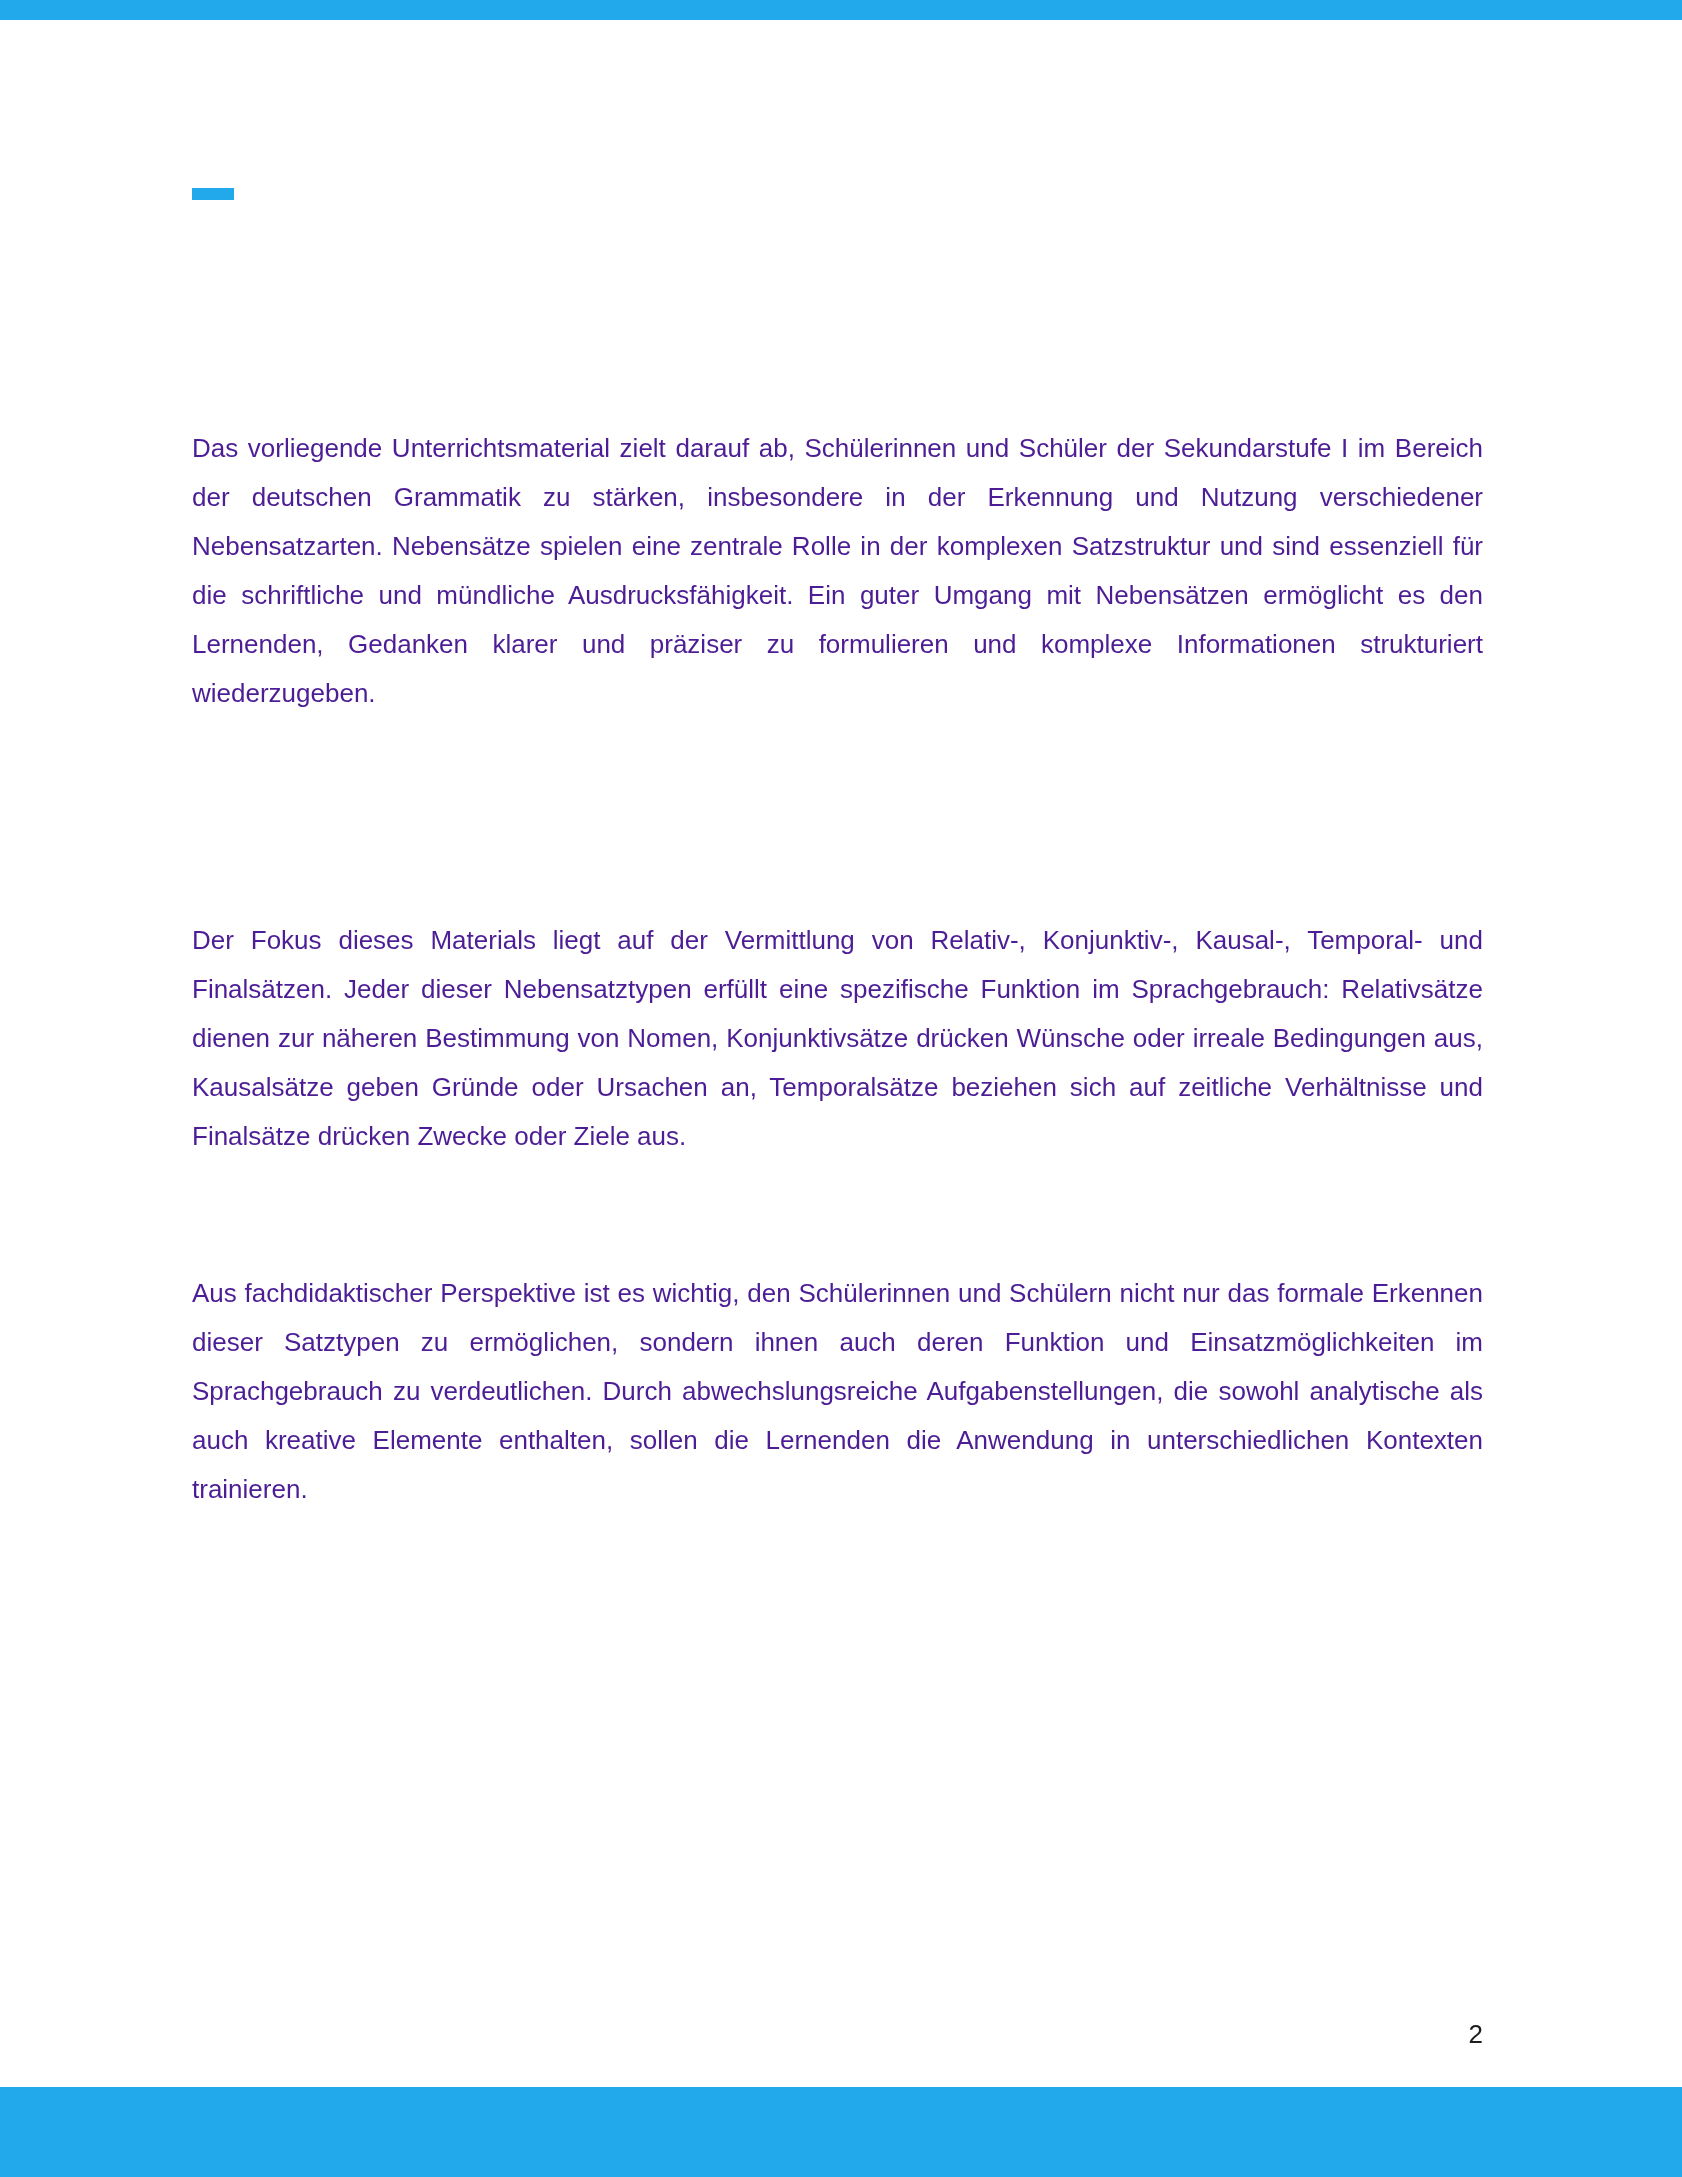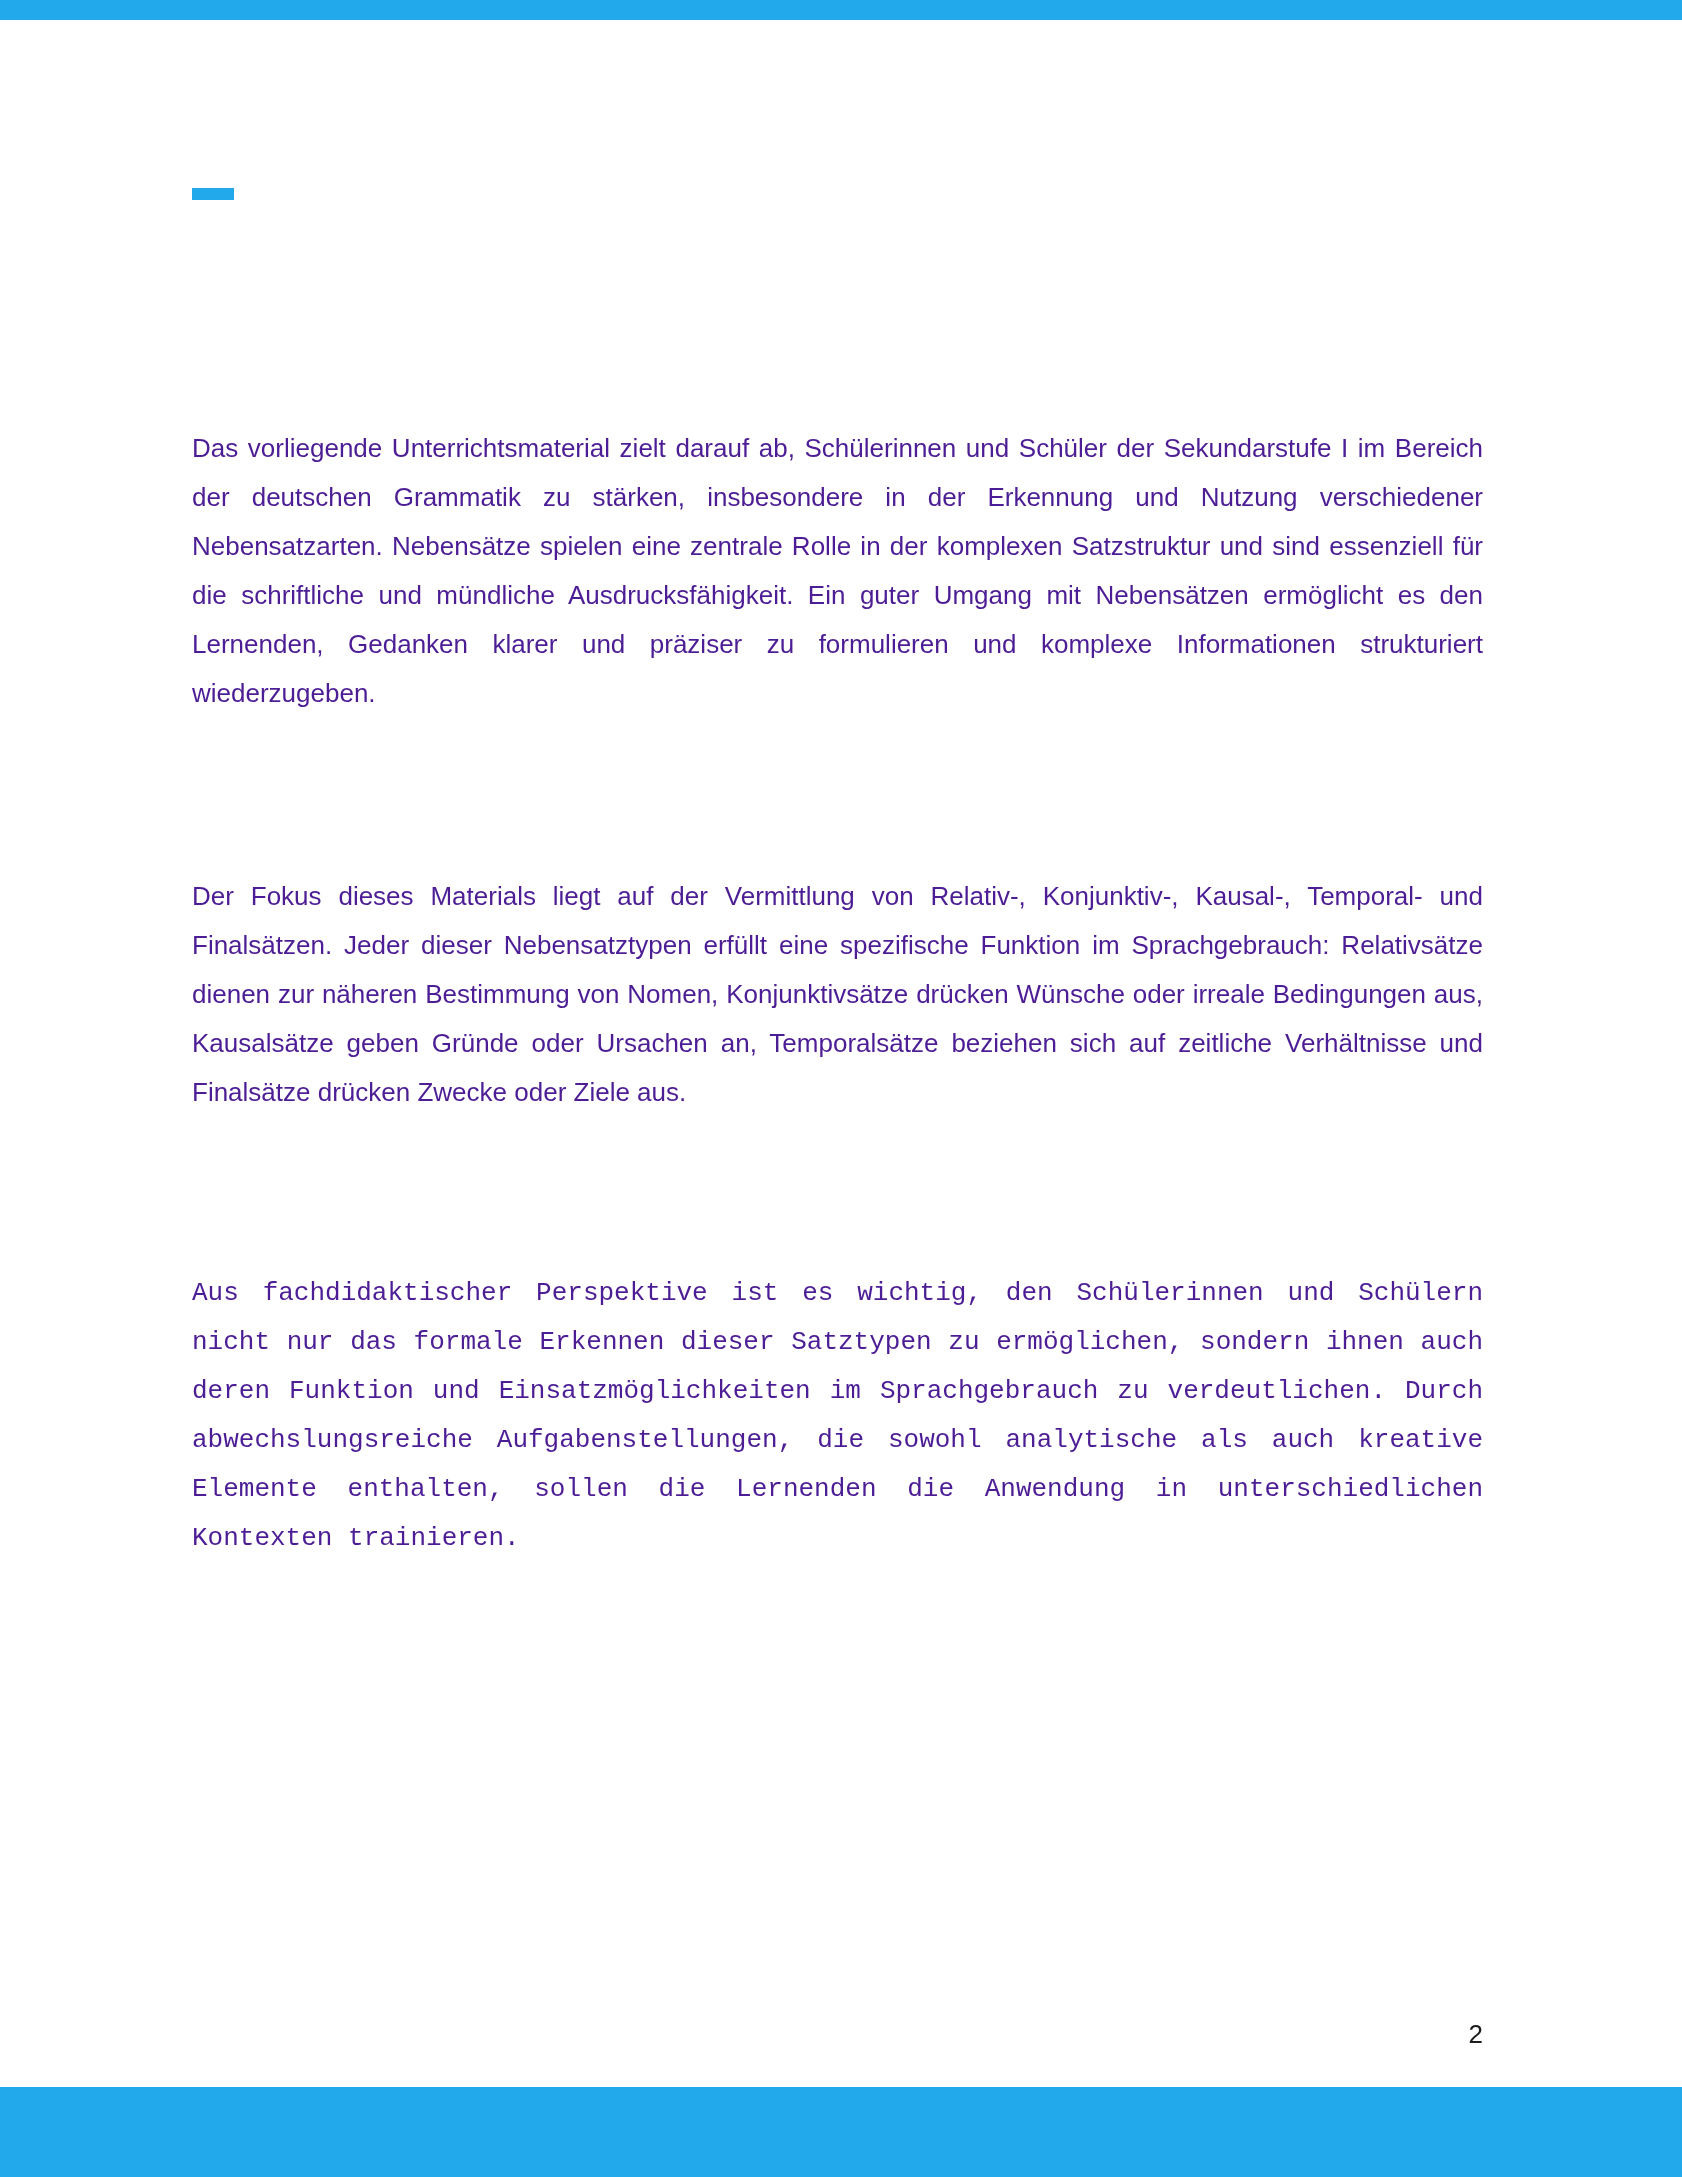--- a/index.html
+++ b/index.html
@@ -59,22 +59,22 @@
     left: 192px;
     width: 1291px;
     font-size: 26px;
     line-height: 49px;
     color: #4c1d95;
     text-align: justify;
     text-justify: inter-word;
     font-weight: 400;
   }
   .para-1 { top: 398px; }
-  .para-2 { top: 846px; }
-  .para-3 { top: 1243px; font-family: Liberation Mono, monospace; }
+  .para-2 { top: 890px; }
+  .para-3 { top: 1243px; }
 
   .page-number {
     position: absolute;
     left: 192px;
     top: 2018px;
     width: 1291px;
     text-align: right;
     font-size: 26px;
     line-height: 33px;
     color: #1c1c1c;

